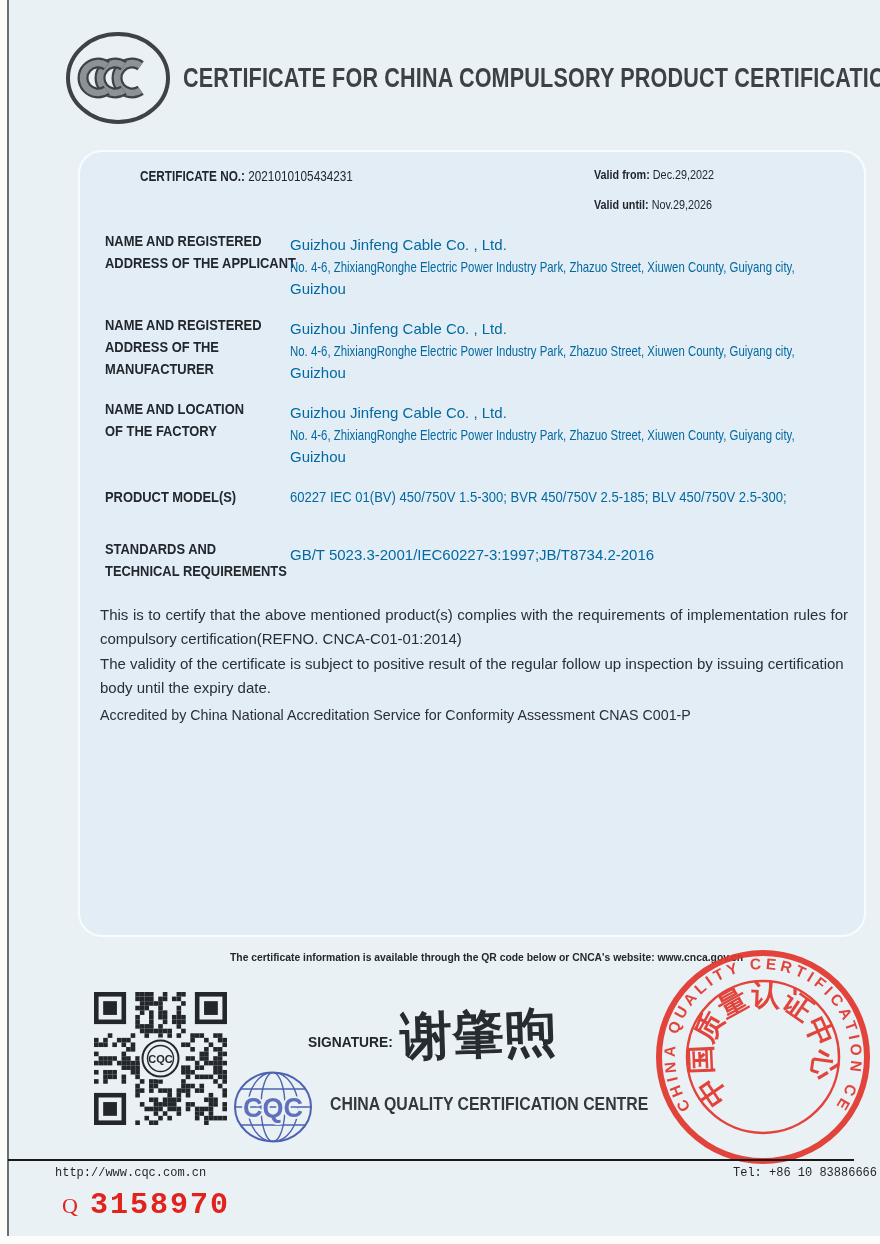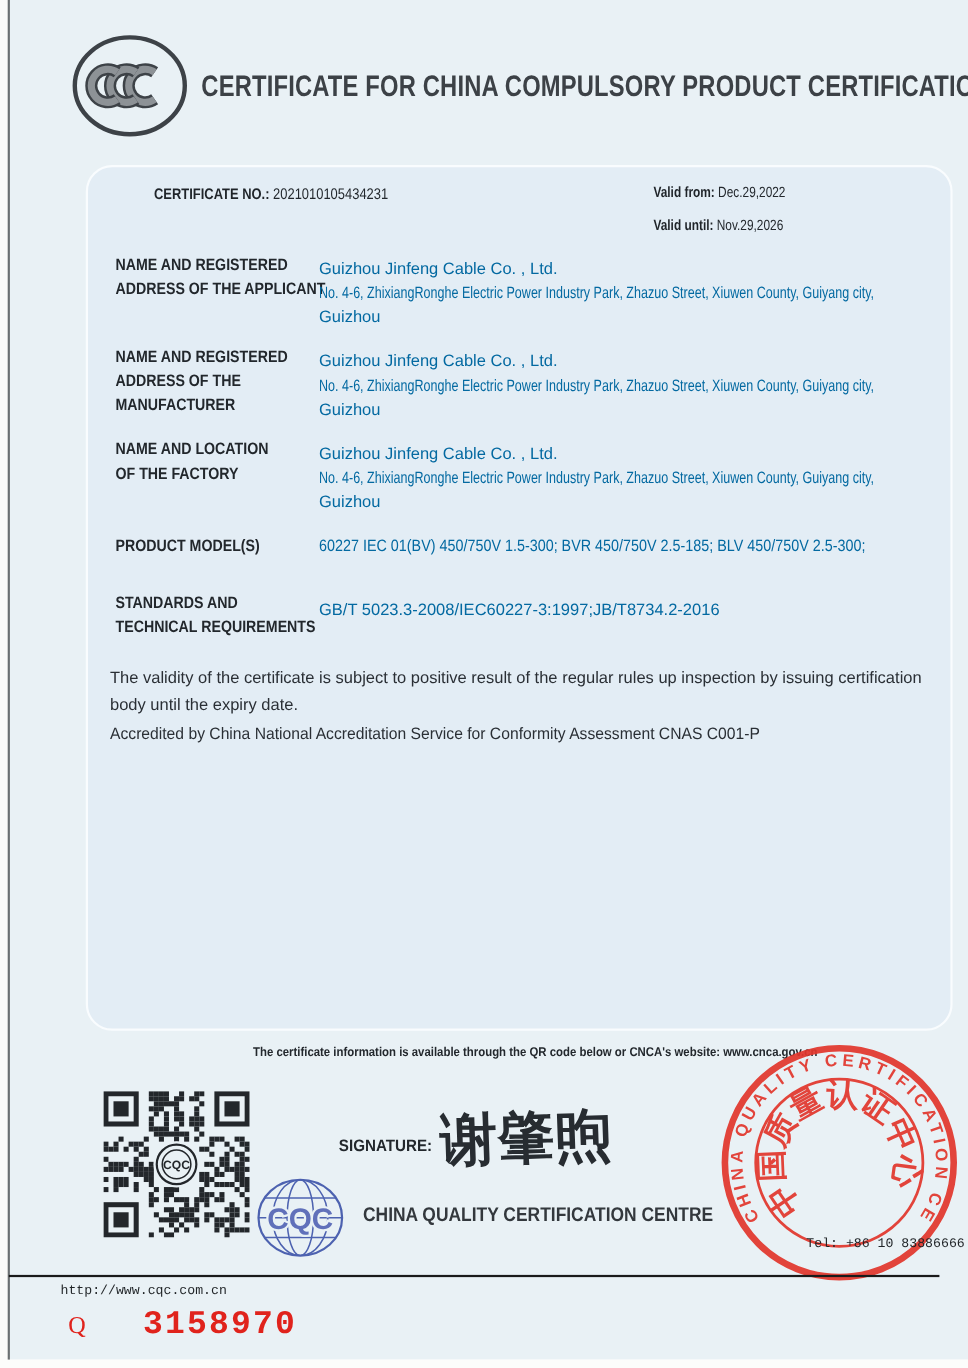--- a/index.html
+++ b/index.html
@@ -33,21 +33,21 @@
   .sig-label { font-size:15px; font-weight:700; color:#22272c; transform:scaleX(0.92);
                transform-origin:0 50%; white-space:nowrap; }
   .sig-name { font-family:"DejaVu Sans", sans-serif; font-size:52px; font-weight:600;
               color:#272c31; transform:rotate(-2deg); white-space:nowrap; }
   .cqc-name { font-size:18px; font-weight:700; color:#33383d; transform:scaleX(0.88);
               transform-origin:0 50%; white-space:nowrap; }
   .footer-rule { position:absolute; left:8px; top:1159px; width:846px; height:2px; background:#1a1a1a; }
   .mono { font-family:"Liberation Mono", monospace; font-size:12px; color:#1f2326; white-space:nowrap; }
   .serial { display:flex; align-items:baseline; gap:12px; color:#e0231c; }
   .serial .q { font-family:"Liberation Serif", serif; font-size:22px; }
-  .serial .num { font-family:"Liberation Mono", monospace; font-weight:700; font-size:30px; letter-spacing:2px;margin-left:40px; }
+  .serial .num { font-family:"Liberation Mono", monospace; font-weight:700; font-size:30px; letter-spacing:2px; }
   svg text { font-family:"Liberation Sans", sans-serif; }
 </style>
 </head>
 <body>
 
 <div class="canvas">
   <div class="page"></div>
   <div class="scan-strip"></div>
   <div class="scan-edge"></div>
 
@@ -126,26 +126,27 @@
       <div class="ln cx87">60227 IEC 01(BV) 450/750V 1.5-300; BVR 450/750V 2.5-185; BLV 450/750V 2.5-300;</div>
     </div>
   </div>
 
   <div>
     <div class="sec-label" style="top:538px;">
       <div class="ln">STANDARDS AND</div>
       <div class="ln">TECHNICAL REQUIREMENTS</div>
     </div>
     <div class="sec-value" style="top:544px;">
-      <div class="ln">GB/T 5023.3-2008/IEC60227-3:1997;JB/T8734.2-2016</div>
+      <div class="ln">GB/T 5023.3-2001/IEC60227-3:1997;JB/T8734.2-2016</div>
     </div>
   </div>
 
   <div class="para">
-    <p class="gap2">The validity of the certificate is subject to positive result of the regular rules up inspection by issuing certification body until the expiry date.</p>
+    <p class="just">This is to certify that the above mentioned product(s) complies with the requirements of implementation rules for compulsory certification(REFNO. CNCA-C01-01:2014)</p>
+    <p class="gap2">The validity of the certificate is subject to positive result of the regular follow up inspection by issuing certification body until the expiry date.</p>
     <p class="gap4 ln cx95">Accredited by China National Accreditation Service for Conformity Assessment CNAS C001-P</p>
   </div>
 
   <div class="abs qr-note" style="left:230px; top:951px;">The certificate information is available through the QR code below or CNCA's website: www.cnca.gov.cn</div>
 
   <div class="abs" style="left:94px; top:992px; width:133px; height:133px;"><svg width="133" height="133" viewBox="0 0 133 133">
         <g fill="#23272b">
           <rect x="41.28" y="0.00" width="4.59" height="4.59"></rect>
           <rect x="45.86" y="0.00" width="4.59" height="4.59"></rect>
           <rect x="50.45" y="0.00" width="4.59" height="4.59"></rect>
@@ -447,21 +448,21 @@
         <textPath href="#stampOuter" startOffset="0" textLength="440" lengthAdjust="spacing">CHINA QUALITY CERTIFICATION CENTRE</textPath>
       </text>
       <text font-size="29" font-weight="700" fill="#e2372d">
         <textPath href="#stampInner" startOffset="0" textLength="230" lengthAdjust="spacing">中国质量认证中心</textPath>
       </text>
     </svg>
   </div>
 
   <div class="footer-rule"></div>
   <div class="abs mono" style="left:55px; top:1166px;">http://www.cqc.com.cn</div>
-  <div class="abs mono" style="left:733px; top:1124px;">Tel: +86 10 83886666</div>
+  <div class="abs mono" style="left:733px; top:1166px;">Tel: +86 10 83886666</div>
 
   <div class="abs serial" style="left:62px; top:1188px;">
     <span class="q">Q</span>
     <span class="num">3158970</span>
   </div>
 
   <div class="bottom-strip"></div>
 </div>
 
 </body></html>

